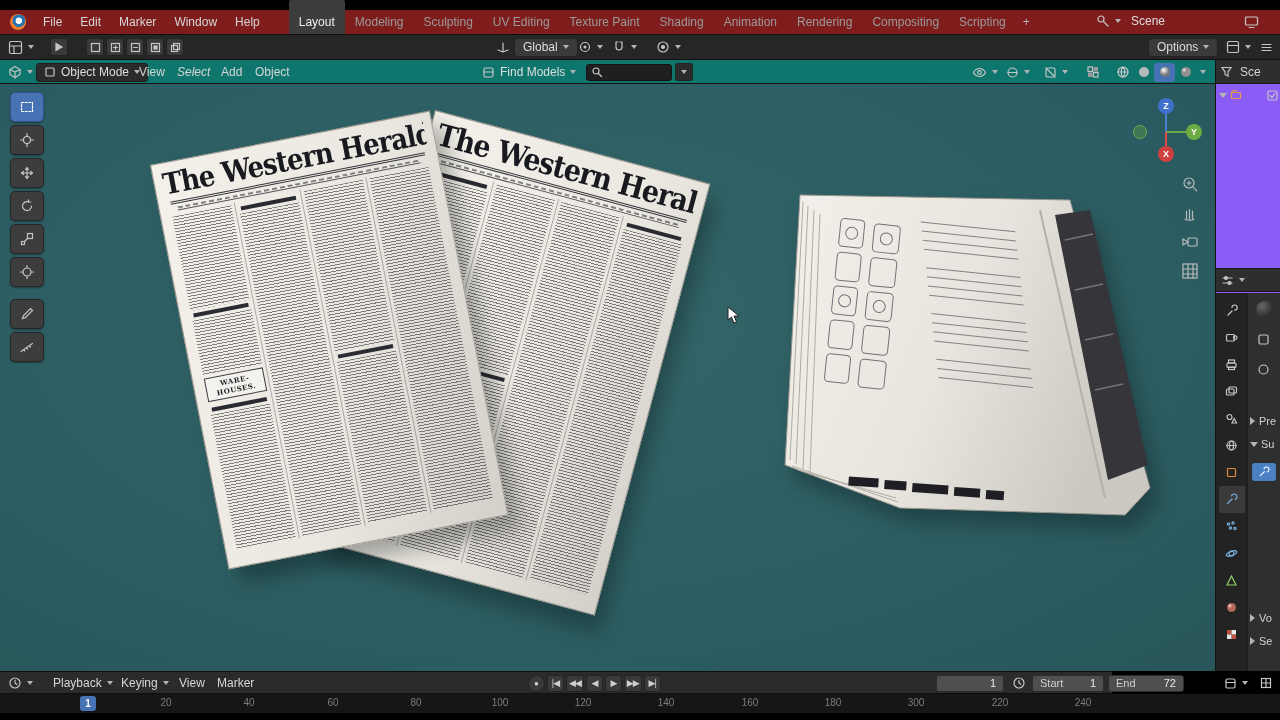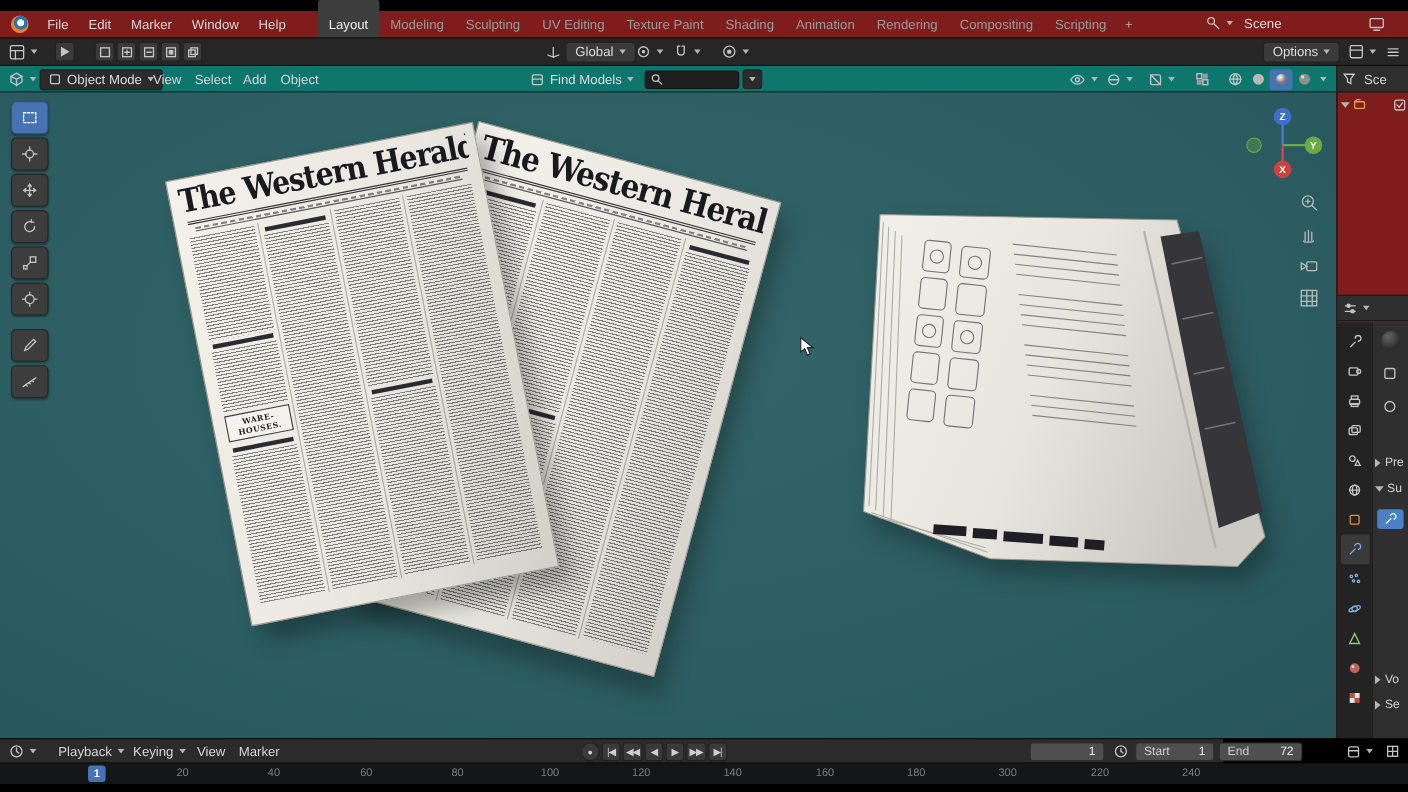--- a/index.html
+++ b/index.html
@@ -83,21 +83,21 @@
            background:rgba(255,255,255,.35); }
 
   
   .gizmo { position:absolute; left:1128px; top:6px; width:76px; height:76px; }
   .vnav { position:absolute; left:1180px; top:90px; display:flex; flex-direction:column; gap:9px; opacity:.9; }
 
   
   .cursor { position:absolute; left:727px; top:222px; z-index:6; }
 
   
-  .rstrip { left:1215px; top:60px; width:65px; height:611px; background:#7f1d1d; border-left:1px solid #121212; }
+  .rstrip { left:1215px; top:60px; width:65px; height:611px; background:#8b5cf6; border-left:1px solid #121212; }
   .outl-hdr { position:absolute; left:0; top:0; width:65px; height:24px; background:#2e2e2e;
               border-bottom:1px solid #1a1a1a; display:flex; align-items:center; padding:0 4px; }
   .outl-row { position:absolute; left:0; top:26px; width:65px; height:18px; display:flex; align-items:center; padding:0 3px; }
   .props-hdr { position:absolute; left:0; top:208px; width:65px; height:24px; background:#2e2e2e;
                border-top:1px solid #1a1a1a; border-bottom:1px solid #1a1a1a; display:flex; align-items:center; padding:0 5px; }
   .ptabs { position:absolute; left:0; top:233px; width:31px; height:378px; background:#232323; display:flex;
            flex-direction:column; align-items:center; padding-top:4px; }
   .ptab { width:26px; height:27px; display:flex; align-items:center; justify-content:center; border-radius:3px 0 0 3px; }
   .ptab.active { background:#3a3a3a; }
   .pcontent { position:absolute; left:31px; top:233px; width:34px; height:378px; background:#2f2f2f;
@@ -272,21 +272,21 @@
     <div class="hitem" style="left:36px;">
       <span class="drop">
         <svg class="ic" width="12" height="12" viewBox="0 0 12 12" style="margin-right:5px;">
             <rect x="2" y="2" width="8" height="8" rx="1"></rect>
           </svg>
         <span>Object Mode</span>
         <span class="chev"></span>
       </span>
     </div>
     <span class="mi hitem" style="left:130px;">View</span>
-    <span class="mi hitem" style="left:168px;">Select</span>
+    <span class="mi hitem" style="left:168px;font-style:italic;">Select</span>
     <span class="mi hitem" style="left:212px;">Add</span>
     <span class="mi hitem" style="left:246px;">Object</span>
     <div class="hitem" style="left:482px;">
       <svg class="ic" width="13" height="13" viewBox="0 0 13 13">
           <rect x="2" y="2" width="9" height="9" rx="1.5"></rect>
           <path d="M2 6h9"></path>
         </svg>
       <span style="margin-left:5px;color:#dedede;">Find Models</span>
       <span class="chev"></span>
     </div>

